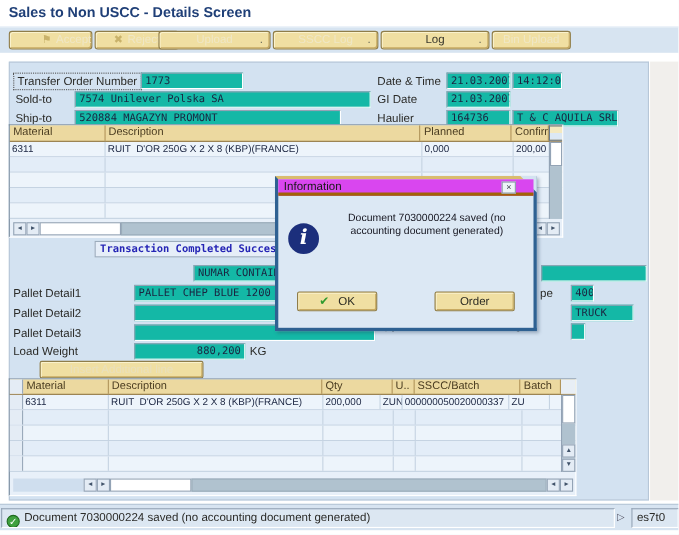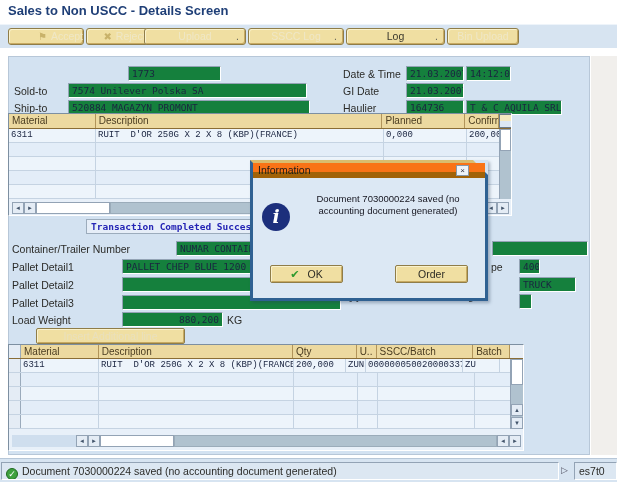--- a/index.html
+++ b/index.html
@@ -19,32 +19,32 @@
     white-space:nowrap; overflow:hidden;
   }
   .tbtn.dis { color:#efe7c6; }
   .tbtn .ticon { margin-right:4px; color:#c9b26a; font-size:10px; }
   .tbtn .dot { position:absolute; right:6px; top:0; color:#6a6a5a; }
   
   .panel { position:absolute; left:8px; top:56px; width:582px; height:399px; background:#d3e2f1;
            border:1px solid #b7c7d8; }
   .rightgray { position:absolute; left:591px; top:56px; width:26px; height:399px; background:#f1efec; }
   .lbl { position:absolute; font-size:10.5px; color:#2b2b28; white-space:nowrap; }
-  .fld { position:absolute; height:15px; background:#15803d;
+  .fld { position:absolute; height:15px; background:#14b8a6;
          border:1px solid; border-color:#93a3b5 #ffffff #ffffff #93a3b5;
          font-family:"DejaVu Sans Mono", monospace; font-size:9.5px; color:#1a2440;
          line-height:12px; padding:1px 3px 0; white-space:pre; overflow:hidden; }
   .focusbox { border:1px dotted #555; padding:1px 3px; }
   
   .sapTable { position:absolute; background:#e8f0f9; border:1px solid; border-color:#7d8fa1 #ffffff #ffffff #7d8fa1; }
   .thead { display:flex; height:15px; background:#ecd9a0; border-bottom:1px solid #8a6d35; }
   .thead .hc { border-right:1px solid #b1945a; font-size:10px; color:#4a3c20; padding:1px 3px 0;
                white-space:nowrap; overflow:hidden; }
   .trow { display:flex; height:14px; border-bottom:1px solid #c5d3e2; }
-  .trow .c { border-right:1px solid #c5d3e2; font-family:Liberation Mono, monospace; font-size:9px;
+  .trow .c { border-right:1px solid #c5d3e2; font-family:Liberation Sans, sans-serif; font-size:9px;
              color:#1a2440; padding:1px 2px 0; white-space:pre; overflow:hidden; }
   .r-a { background:#edf4fb; } .r-b { background:#e3edf8; }
   .selcell { background:#e4ecf5; border-right:1px solid #9aaabb !important; }
   .gridicon { width:12px; background:linear-gradient(#f4e9c0 50%, #dce8f4 50%); border:1px solid #6a7a8a;
               border-right:none; }
   
   .vscroll { position:absolute; width:12px; background:#b0c2cf; border-left:1px solid #93a3b5; }
   .vthumb { background:#fff; border:1px solid #93a3b5; }
   .hscroll { display:flex; height:13px; }
   .sbtn { width:12px; height:12px; background:#e4ecf5; border:1px solid #93a3b5; color:#41536a;
@@ -57,21 +57,21 @@
            font-family:"DejaVu Sans Mono", monospace; font-size:9.5px; font-weight:bold;
            padding:1px 4px 0; white-space:pre; overflow:hidden; }
   .midbtn { position:absolute; height:16px; background:#f0dfa2; border:1px solid #8f7d49; border-radius:2px;
             box-shadow: inset 1px 1px 0 #faf2cd, inset -1px -1px 0 #c8aa61;
             font-size:10.5px; color:#e9e0bd; text-align:center; line-height:14px; }
   .frag { position:absolute; font-size:10.5px; color:#2b2b28; z-index:1; }
   
   .dialog { position:absolute; left:250px; top:160px; width:238px; height:141px; z-index:20;
             background:#dce8f4; border:3px solid; border-color:#d9bc6e #2f6192 #2f6192 #2f6192;
             box-shadow: 2px 2px 3px rgba(40,60,90,.35); }
-  .dlg-title { position:relative; height:15px; background:#f97316; border-bottom:6px solid #a16207;
+  .dlg-title { position:relative; height:15px; background:#d946ef; border-bottom:3px solid #a16207;
                font-size:10.5px; color:#1a1a1a; padding:1px 5px 0; }
   .dlg-close { position:absolute; right:16px; top:2px; width:13px; height:11px; background:#eef3f8;
                border:1px solid #8898a8; font-size:8px; line-height:9px; text-align:center; color:#334; }
   .dlg-fold { position:absolute; right:-3px; top:-3px; width:0; height:0;
               border-top:15px solid #d3e2f1; border-left:15px solid transparent; }
   .dlg-icon { position:absolute; left:9px; top:40px; width:28px; height:28px; border-radius:50%;
               background:#1c2f7c; color:#fff; font-family:"DejaVu Serif", serif; font-weight:bold;
               font-style:italic; font-size:19px; text-align:center; line-height:27px; }
   .dlg-msg { position:absolute; left:40px; top:30px; width:190px; font-size:9.5px; color:#15151f;
              text-align:center; line-height:12px; }
@@ -106,27 +106,28 @@
     <div class="tbtn dis" style="left:86px; width:77px;"><span class="ticon">✖</span><span>Reject</span></div>
     <div class="tbtn dis" style="left:144px; width:102px;"><span>Upload</span><span class="dot">.</span></div>
     <div class="tbtn dis" style="left:248px; width:96px;"><span>SSCC Log</span><span class="dot">.</span></div>
     <div class="tbtn" style="left:346px; width:99px;"><span>Log</span><span class="dot">.</span></div>
     <div class="tbtn dis" style="left:447px; width:72px;"><span>Bin Upload</span></div>
   </div>
 
   <div class="panel"></div>
   <div class="rightgray"></div>
 
+  <div class="lbl focusbox" style="left:12px; top:66px;">Transfer Order Number</div>
   <div class="fld" style="left:128px; top:66px; width:93px;">1773</div>
   <div class="lbl" style="left:343px; top:68px;">Date &amp; Time</div>
   <div class="fld" style="left:406px; top:66px; width:58px;">21.03.2007</div>
   <div class="fld" style="left:466px; top:66px; width:45px;">14:12:05</div>
 
   <div class="lbl" style="left:14px; top:85px;">Sold-to</div>
-  <div class="fld" style="left:68px; top:83px; width:239px;">7574 Unilever Polska SA</div>
+  <div class="fld" style="left:68px; top:83px; width:269px;">7574 Unilever Polska SA</div>
   <div class="lbl" style="left:343px; top:85px;">GI Date</div>
   <div class="fld" style="left:406px; top:83px; width:58px;">21.03.2007</div>
 
   <div class="lbl" style="left:14px; top:102px;">Ship-to</div>
   <div class="fld" style="left:68px; top:100px; width:242px;">520884 MAGAZYN PROMONT</div>
   <div class="lbl" style="left:343px; top:102px;">Haulier</div>
   <div class="fld" style="left:406px; top:100px; width:58px;">164736</div>
   <div class="fld" style="left:466px; top:100px; width:96px;">T &amp; C AQUILA SRL</div>
 
   <div class="sapTable" style="left:8px; top:113px; width:504px; height:103px;">
@@ -175,21 +176,20 @@
       <div class="sbtn">►</div>
       <div class="hthumb"></div>
       <div class="htrack"></div>
       <div class="sbtn">◄</div>
       <div class="sbtn">►</div>
     </div>
   </div>
 
   <div class="txmsg" style="left:86px; top:219px; width:334px; height:15px;">Transaction Completed Succesfully</div>
 
-  <div class="lbl" style="left:12px; top:243px;">Container/Trailer Number</div>
   <div class="fld" style="left:176px; top:241px; width:165px;">NUMAR CONTAINER</div>
   <div class="fld" style="left:492px; top:241px; width:96px;"></div>
 
   <div class="lbl" style="left:12px; top:261px;">Pallet Detail1</div>
   <div class="fld" style="left:122px; top:259px; width:219px;">PALLET CHEP BLUE 1200 X</div>
   <div class="lbl" style="left:491px; top:261px;">pe</div>
   <div class="fld" style="left:519px; top:259px; width:21px;">400</div>
 
   <div class="lbl" style="left:12px; top:279px;">Pallet Detail2</div>
   <div class="fld" style="left:122px; top:277px; width:219px;"></div>

